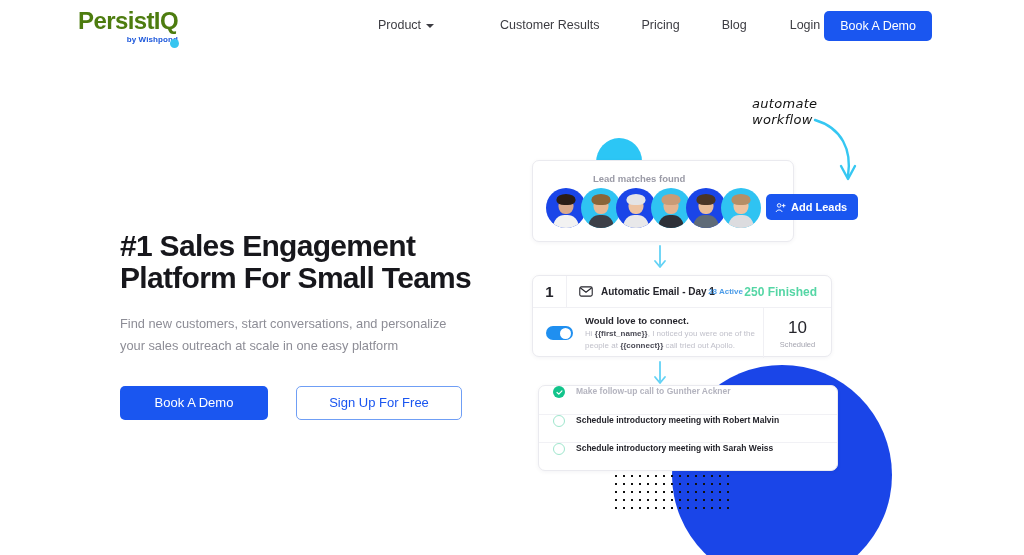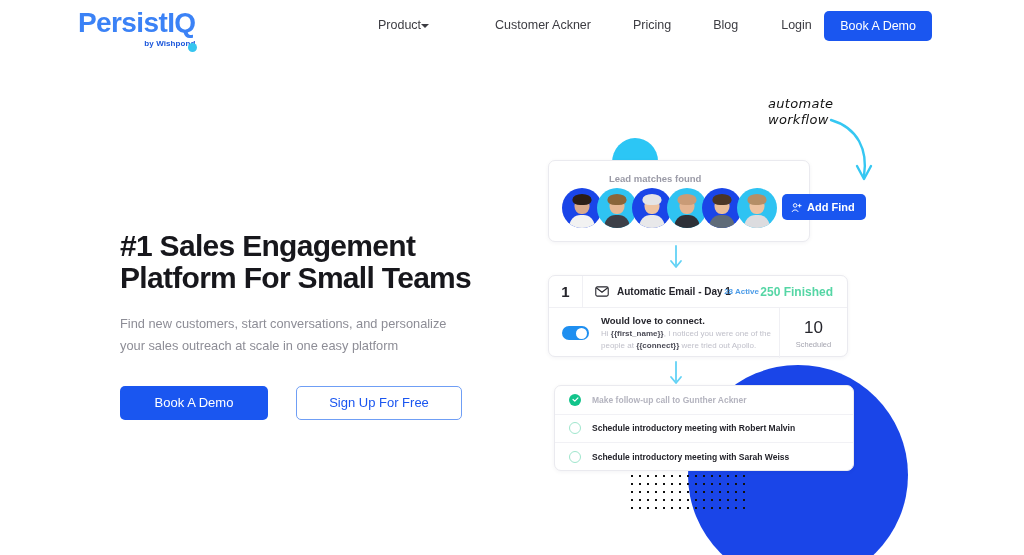--- a/index.html
+++ b/index.html
@@ -15,39 +15,39 @@
   .header {
     position: absolute; top: 0; left: 0; width: 1024px; height: 50px;
     display: flex; align-items: center;
   }
   .logo-wrap {
     position: absolute; left: 78px; top: 9px;
     display: flex; flex-direction: column; align-items: flex-end;
     cursor: pointer;
   }
   .logo-main {
-    font-size: 28px; font-weight: bold; letter-spacing: -0.6px;
-    color: #3b82f6; line-height: 1; position: relative; font-family: "Liberation Sans", sans-serif;
+    font-size: 24px; font-weight: bold; letter-spacing: -0.6px;
+    color: #4d7c0f; line-height: 1; position: relative; font-family: "Liberation Sans", sans-serif;
   }
   .logo-q-tail {
     position: absolute; right: -1px; bottom: -4px;
     width: 9px; height: 9px; border-radius: 50%;
     background: #36C5F0;
   }
   .logo-sub {
     font-size: 8px; font-weight: bold; color: #1A56DB;
     letter-spacing: 0.1px; margin-top: 2px;
   }
   .nav {
     position: absolute; left: 378px; top: 0; height: 50px;
     display: flex; align-items: center; gap: 0;
   }
   .nav-item {
     font-size: 12.5px; color: #3c3c42; padding: 0 0; cursor: pointer;
-    display: flex; align-items: center; white-space: nowrap;
+    display: flex; align-items: center; gap: 5px; white-space: nowrap;
   }
   .nav-gap-1 { width: 66px; } .nav-gap-2 { width: 42px; }
   .nav-gap-3 { width: 42px; } .nav-gap-4 { width: 43px; }
   .chev {
     width: 0; height: 0; border-left: 4px solid transparent;
     border-right: 4px solid transparent; border-top: 4.5px solid #3c3c42;
     margin-top: 2px;
   }
   .header-cta {
     position: absolute; right: 92px; top: 11px;
@@ -73,21 +73,21 @@
     width: 148px; height: 34px; font-size: 13px;
     font-family: "Liberation Sans", sans-serif; cursor: pointer;
   }
   .btn-outline {
     background: #fff; color: #1A56F0; border: 1.3px solid #6f9ef5;
     border-radius: 5px; width: 166px; height: 34px; font-size: 13px;
     font-family: "Liberation Sans", sans-serif; cursor: pointer;
   }
 
   
-  .illus { position: absolute; left: 520px; top: 60px; width: 504px; height: 495px; }
+  .illus { position: absolute; left: 504px; top: 60px; width: 504px; height: 495px; }
 
   .blob-big {
     position: absolute; left: 168px; top: 305px;
     width: 220px; height: 220px; border-radius: 50%;
     background: #1A45E8;
   }
   .blob-top {
     position: absolute; left: 92px; top: 78px;
     width: 46px; height: 40px;
     background: #2CC6F5;
@@ -190,21 +190,21 @@
   .email-preview b { color: #4a4a55; font-weight: bold; }
   .sched-col {
     width: 68px; border-left: 1px solid #f0f0f4;
     display: flex; flex-direction: column; align-items: center; justify-content: center;
   }
   .sched-num { font-size: 17px; color: #25252c; }
   .sched-lbl { font-size: 7.5px; color: #a5a5b0; margin-top: 2px; }
 
   .card-tasks { left: 34px; top: 325px; width: 300px; height: 86px; padding: 0; }
   .task {
-    display: flex; align-items: center; height: 28.6px;
+    display: flex; align-items: flex-start; height: 28.6px;
     padding-left: 14px; border-bottom: 1px solid #f1f1f5;
     cursor: pointer;
   }
   .task:last-child { border-bottom: none; }
   .task-check {
     width: 12px; height: 12px; border-radius: 50%;
     margin-right: 11px; flex-shrink: 0;
     display: flex; align-items: center; justify-content: center;
   }
   .chk-done { background: #12C48B; }
@@ -225,21 +225,21 @@
       <div class="logo-sub">by Wishpond</div>
     </div>
 
     <div class="nav">
       <div class="nav-item">
         <span>Product</span>
         <span class="chev"></span>
       </div>
       <div class="nav-gap-1"></div>
       <div class="nav-item">
-        <span>Customer Ackner</span>
+        <span>Customer Results</span>
       </div>
       <div class="nav-gap-2"></div>
       <div class="nav-item">
         <span>Pricing</span>
       </div>
       <div class="nav-gap-3"></div>
       <div class="nav-item">
         <span>Blog</span>
       </div>
       <div class="nav-gap-4"></div>
@@ -327,21 +327,21 @@
         </div>
       </div>
     </div>
 
     <button class="btn-addleads">
       <svg width="11" height="11" viewBox="0 0 16 16">
         <circle cx="6" cy="5" r="2.6" fill="none" stroke="#fff" stroke-width="1.4"></circle>
         <path d="M1.8 14 C1.8 10.6, 10.2 10.6, 10.2 14" fill="none" stroke="#fff" stroke-width="1.4" stroke-linecap="round"></path>
         <path d="M12.6 3.2 V7.4 M10.5 5.3 H14.7" stroke="#fff" stroke-width="1.4" stroke-linecap="round"></path>
       </svg>
-      <span>Add Find</span>
+      <span>Add Leads</span>
     </button>
 
     <svg class="arrow-conn arr-1" width="16" height="26" viewBox="0 0 16 26">
       <path d="M8 1 V20" stroke="#62D2F5" stroke-width="1.8" stroke-linecap="round"></path>
       <path d="M3 16 L8 22 L13 16" stroke="#62D2F5" stroke-width="1.8" fill="none" stroke-linecap="round" stroke-linejoin="round"></path>
     </svg>
 
     <div class="card card-email">
       <div class="email-head">
         <div class="step-num">1</div>
@@ -356,21 +356,21 @@
         <span class="stat-finished">250 Finished</span>
       </div>
       <div class="email-body">
         <div class="toggle-col">
           <div class="toggle">
             <div class="toggle-knob"></div>
           </div>
         </div>
         <div class="email-text">
           <div class="email-subject">Would love to connect.</div>
-          <div class="email-preview"><span>Hi </span><b>{{first_name}}</b><span>, I noticed you were one of the people at </span><b>{{connect}}</b><span> were tried out Apollo.</span></div>
+          <div class="email-preview"><span>Hi </span><b>{{first_name}}</b><span>, I noticed you were one of the people at </span><b>{{connect}}</b><span> call tried out Apollo.</span></div>
         </div>
         <div class="sched-col">
           <div class="sched-num">10</div>
           <div class="sched-lbl">Scheduled</div>
         </div>
       </div>
     </div>
 
     <svg class="arrow-conn arr-2" width="16" height="26" viewBox="0 0 16 26">
       <path d="M8 1 V20" stroke="#62D2F5" stroke-width="1.8" stroke-linecap="round"></path>

